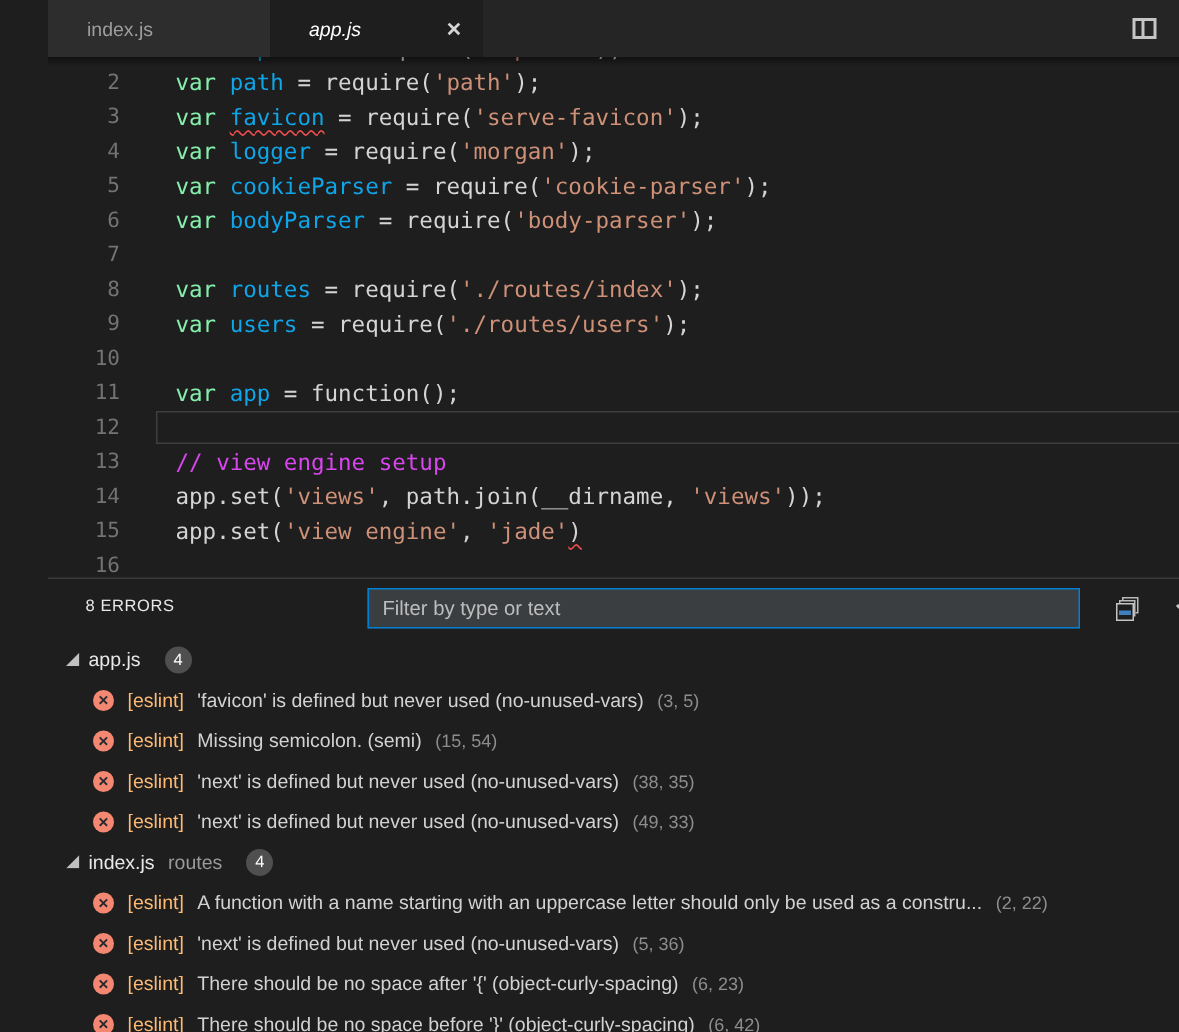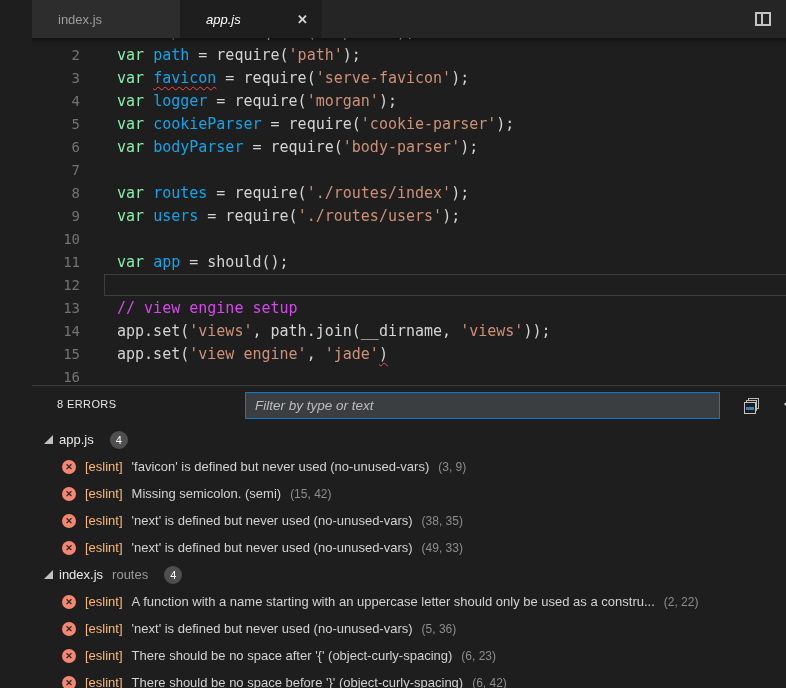--- a/index.html
+++ b/index.html
@@ -46,21 +46,21 @@
   .err-mark { position:absolute; right:1px; width:6px; height:11px; background:#d01616; }
   .cursor-mark { position:absolute; right:0; width:16px; height:3px; background:#8a8a8a; }
 
   
   .panel { position:relative; height:303px; background:#1e1e1e; border-top:1px solid #3a3a3a; }
   .panel-header { position:relative; height:40px; }
   .panel-summary { position:absolute; left:25px; top:12px; font-size:11px;
                    color:#e7e7e7; letter-spacing:.4px; }
   .filter-input { position:absolute; left:213px; top:6px; width:475px; height:27px;
                   background:#3b3e41; border:1px solid #007fd4; color:#f0abfc;
-                  font-family:"Liberation Sans", sans-serif; font-size:13.5px; padding:0 9px; outline:none;font-style:italic; }
+                  font-family:"Liberation Sans", sans-serif; font-size:13.5px; padding:0 9px; outline:none; }
   .filter-input::placeholder { color:#bdbdbd; opacity:1; }
   .collapse-all { position:absolute; right:57px; top:11px; width:18px; height:18px; cursor:pointer; }
   .ca-back  { position:absolute; left:5px; top:1px; width:11px; height:11px; border:1px solid #b9b9b9; }
   .ca-back2 { position:absolute; left:3px; top:3px; width:11px; height:11px; border:1px solid #b9b9b9; background:#1e1e1e; }
   .ca-front { position:absolute; left:1px; top:5px; width:12px; height:12px; border:1px solid #c5c5c5;
               background:#1e1e1e; display:flex; align-items:center; justify-content:center; }
   .ca-front::after { content:""; width:8px; height:3px; background:#3f7fbf; }
   .chevron-down { position:absolute; right:22px; top:13px; width:10px; height:10px;
                   border-left:2px solid #c5c5c5; border-bottom:2px solid #c5c5c5;
                   transform:rotate(-45deg); cursor:pointer; }
@@ -113,21 +113,21 @@
         <div class="code-line"><div class="gutter">1</div><div class="line-content"><span class="tok-kw">var </span><span class="tok-id">express</span><span class="tok-txt"> = require(</span><span class="tok-str">'express'</span><span class="tok-txt">);</span></div></div>
         <div class="code-line"><div class="gutter">2</div><div class="line-content"><span class="tok-kw">var </span><span class="tok-id">path</span><span class="tok-txt"> = require(</span><span class="tok-str">'path'</span><span class="tok-txt">);</span></div></div>
         <div class="code-line"><div class="gutter">3</div><div class="line-content"><span class="tok-kw">var </span><span class="tok-id sqg">favicon</span><span class="tok-txt"> = require(</span><span class="tok-str">'serve-favicon'</span><span class="tok-txt">);</span></div></div>
         <div class="code-line"><div class="gutter">4</div><div class="line-content"><span class="tok-kw">var </span><span class="tok-id">logger</span><span class="tok-txt"> = require(</span><span class="tok-str">'morgan'</span><span class="tok-txt">);</span></div></div>
         <div class="code-line"><div class="gutter">5</div><div class="line-content"><span class="tok-kw">var </span><span class="tok-id">cookieParser</span><span class="tok-txt"> = require(</span><span class="tok-str">'cookie-parser'</span><span class="tok-txt">);</span></div></div>
         <div class="code-line"><div class="gutter">6</div><div class="line-content"><span class="tok-kw">var </span><span class="tok-id">bodyParser</span><span class="tok-txt"> = require(</span><span class="tok-str">'body-parser'</span><span class="tok-txt">);</span></div></div>
         <div class="code-line"><div class="gutter">7</div><div class="line-content"></div></div>
         <div class="code-line"><div class="gutter">8</div><div class="line-content"><span class="tok-kw">var </span><span class="tok-id">routes</span><span class="tok-txt"> = require(</span><span class="tok-str">'./routes/index'</span><span class="tok-txt">);</span></div></div>
         <div class="code-line"><div class="gutter">9</div><div class="line-content"><span class="tok-kw">var </span><span class="tok-id">users</span><span class="tok-txt"> = require(</span><span class="tok-str">'./routes/users'</span><span class="tok-txt">);</span></div></div>
         <div class="code-line"><div class="gutter">10</div><div class="line-content"></div></div>
-        <div class="code-line"><div class="gutter">11</div><div class="line-content"><span class="tok-kw">var </span><span class="tok-id">app</span><span class="tok-txt"> = should();</span></div></div>
+        <div class="code-line"><div class="gutter">11</div><div class="line-content"><span class="tok-kw">var </span><span class="tok-id">app</span><span class="tok-txt"> = function();</span></div></div>
         <div class="code-line"><div class="gutter">12</div><div class="line-content"></div><div class="current-line-box"></div></div>
         <div class="code-line"><div class="gutter">13</div><div class="line-content"><span class="tok-cmt">// view engine setup</span></div></div>
         <div class="code-line"><div class="gutter">14</div><div class="line-content"><span class="tok-txt">app.set(</span><span class="tok-str">'views'</span><span class="tok-txt">, path.join(__dirname, </span><span class="tok-str">'views'</span><span class="tok-txt">));</span></div></div>
         <div class="code-line"><div class="gutter">15</div><div class="line-content"><span class="tok-txt">app.set(</span><span class="tok-str">'view engine'</span><span class="tok-txt">, </span><span class="tok-str">'jade'</span><span class="tok-txt sqg">)</span></div></div>
         <div class="code-line"><div class="gutter">16</div><div class="line-content"></div></div>
       </div>
     <div class="overview-ruler">
       <div class="ruler-line"></div>
     <div class="err-mark" style="top: 8px;"></div>
         <div class="err-mark" style="top: 65px;"></div>
@@ -151,27 +151,27 @@
     <div class="tree">
         <div class="group-row">
           <span class="twisty"></span>
           <span>app.js</span>
           <span class="badge">4</span>
         </div>
         <div class="problem-row">
           <span class="err-icon"></span>
           <span class="src">[eslint]</span>
           <span class="msg">'favicon' is defined but never used (no-unused-vars)</span>
-          <span class="pos">(3, 9)</span>
+          <span class="pos">(3, 5)</span>
         </div>
         <div class="problem-row">
           <span class="err-icon"></span>
           <span class="src">[eslint]</span>
           <span class="msg">Missing semicolon. (semi)</span>
-          <span class="pos">(15, 42)</span>
+          <span class="pos">(15, 54)</span>
         </div>
         <div class="problem-row">
           <span class="err-icon"></span>
           <span class="src">[eslint]</span>
           <span class="msg">'next' is defined but never used (no-unused-vars)</span>
           <span class="pos">(38, 35)</span>
         </div>
         <div class="problem-row">
           <span class="err-icon"></span>
           <span class="src">[eslint]</span>

